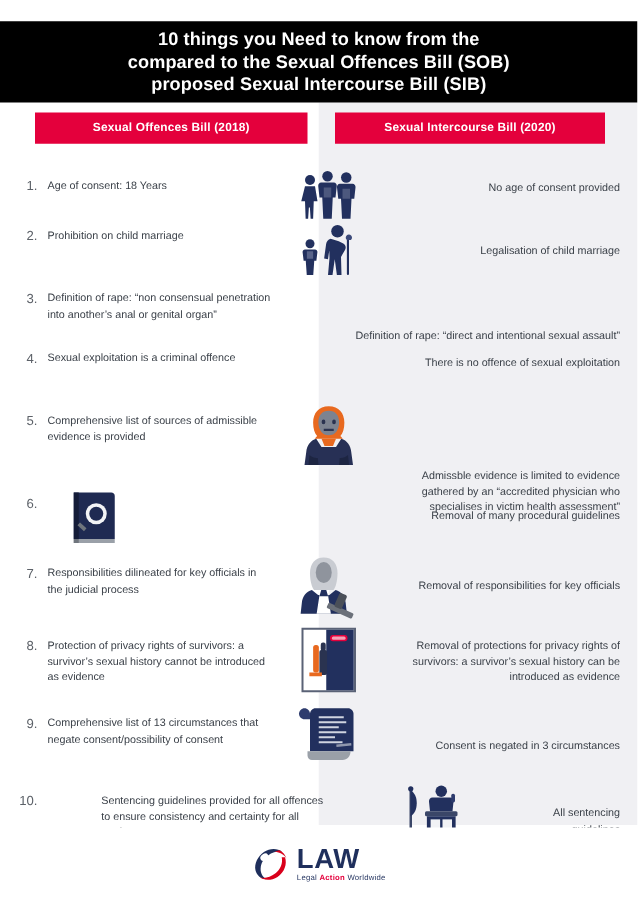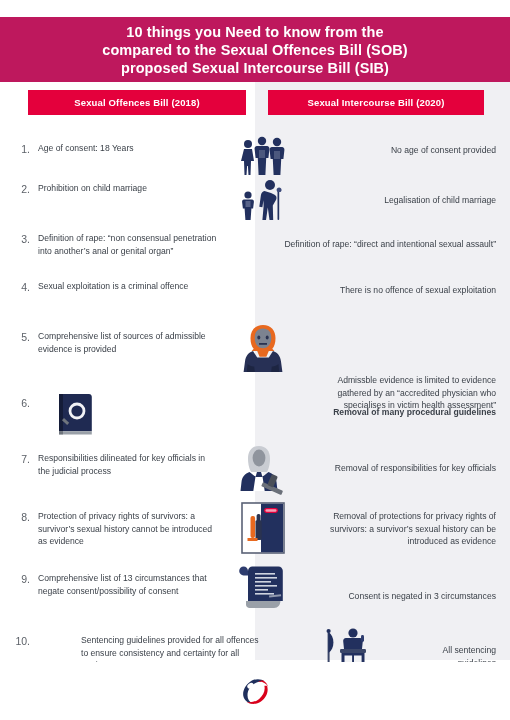--- a/index.html
+++ b/index.html
@@ -15,21 +15,21 @@
   .right-panel {
     position: absolute; left: 255px; top: 82px;
     width: 255px; height: 578px;
     background: #f0f0f3;
   }
 
   
   .header {
     position: absolute; left: 0; top: 17px;
     width: 510px; height: 65px;
-    background: #be185d;
+    background: #000000;
     display: flex; flex-direction: column;
     align-items: center; justify-content: center;
   }
   .header-line {
     color: #ffffff;
     font-size: 14.5px;
     font-weight: bold;
     line-height: 18px;
     letter-spacing: 0.1px;
     text-align: center;
@@ -95,22 +95,22 @@
   .r8 { height: 64px; padding-top: 8px; }
   .r9 { height: 62px; padding-top: 6px; }
   .r10{ height: 62px; padding-top: 6px; gap: 43px; }
 
   .r1 .col-icon, .r2 .col-icon, .r5 .col-icon, .r6 .col-icon,
   .r7 .col-icon, .r8 .col-icon, .r9 .col-icon, .r10 .col-icon { margin-top: -10px; }
   .r3 .col-icon { margin-top: -4px; }
   .r4 .col-icon { visibility: hidden; }
 
   .r4 .col-right { padding-top: 4px; }
-  .r3 .col-right { padding-top: 6px; }
-  .r6 .col-right { padding-top: 10px; font-weight: bold; }
+  .r3 .col-right { padding-top: 6px; margin-top: 24px; }
+  .r6 .col-right { padding-top: 10px; }
   .r7 .col-right { padding-top: 10px; }
   .r9 .col-right { padding-top: 18px; }
   .r10 .col-right { padding-top: 10px; }
   .r2 .col-right { padding-top: 12px; }
   .r1 .col-right { padding-top: 2px; }
   .r5 .col-right { padding-top: 0px; margin-top: 44px; }
   .r8 .col-right { padding-top: 0px; }
 
   
   .footer {
@@ -346,16 +346,20 @@
     <div class="logo">
       <div class="logo-mark">
         <svg viewBox="0 0 40 40">
           <path d="M20 2.5C10.3 2.5 2.5 10.3 2.5 20S10.3 37.5 20 37.5 37.5 29.7 37.5 20 29.7 2.5 20 2.5z" fill="#d9d9dd" opacity="0"></path>
           <path d="M33 7c-5 -3.5 -13 -4 -19.5 0.5C7 12 3 20 4.5 27c1.2 5.5 6 9.5 12 9.5 -4 -2 -6.5 -6 -6.5 -11 0 -9 8 -17 18 -18.5z" fill="#1f2f5c"></path>
           <path d="M36 13c2.5 7 -0.5 16 -8 21 -6.5 4.3 -14.5 4 -19 0.5 5 1.5 11.5 0 16.5 -4 5.5 -4.4 8.5 -11 7 -17.5z" fill="#d9001b"></path>
           <path d="M30 5.5c4 2 6.6 5.2 7.6 9 -2.5 -4.6 -7.6 -7.2 -13 -7 2 -1 3.9 -1.8 5.4 -2z" fill="#d9001b"></path>
           <ellipse cx="14" cy="13" rx="4.6" ry="3.4" transform="rotate(-35 14 13)" fill="#ffffff"></ellipse>
         </svg>
       </div>
+      <div class="logo-text">
+        <div class="logo-law">LAW</div>
+        <div class="logo-sub"><span>Legal </span><span class="accent">Action</span><span> Worldwide</span></div>
+      </div>
     </div>
   </div>
 
 </div>
 
 </body></html>

